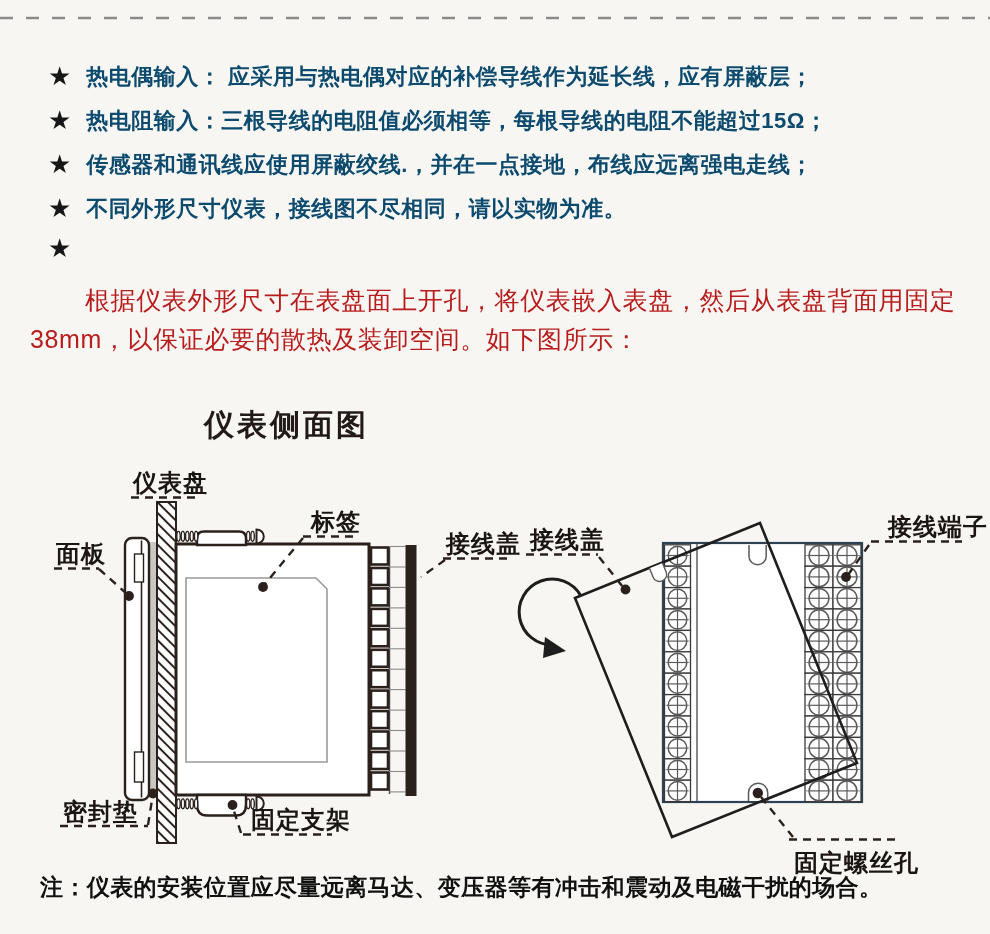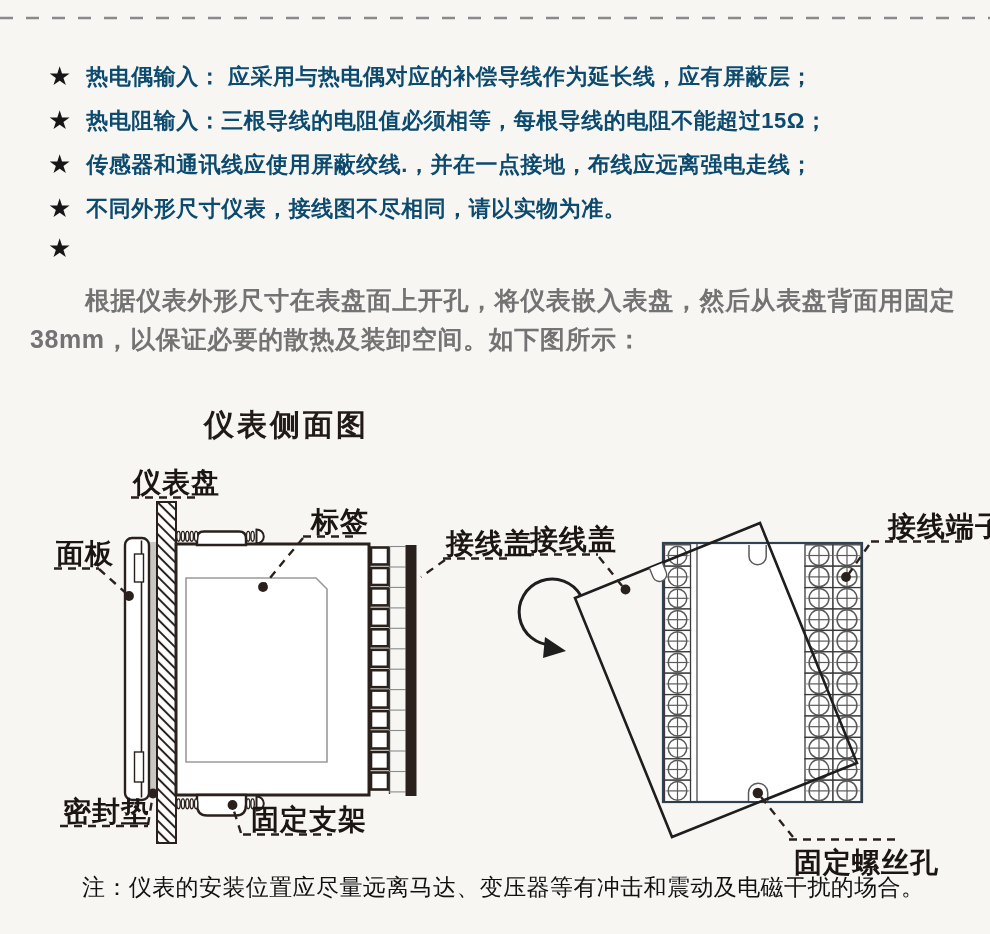--- a/index.html
+++ b/index.html
@@ -6,34 +6,34 @@
   body{
     width:990px;height:934px;overflow:hidden;position:relative;
     background:#f7f6f3;
     font-family:"Liberation Sans","DejaVu Sans",sans-serif;
     color:#141414;
   }
   .bullet{position:absolute;left:48px;display:flex;align-items:flex-start;white-space:nowrap;}
   .star{font-size:26px;line-height:26px;margin-right:15px;color:#161616;}
   .btext{font-size:22px;line-height:27px;font-weight:700;letter-spacing:0.5px;color:#0c4a6e;}
   .para{position:absolute;left:30px;top:281px;width:940px;}
-  .pline{font-size:25px;line-height:38.6px;font-weight:700;letter-spacing:0.6px;white-space:nowrap;color:#737373;}
+  .pline{font-size:25px;line-height:38.6px;font-weight:400;letter-spacing:0.6px;white-space:nowrap;color:#b91c1c;}
   .pline.first{text-indent:2.2em;}
   .fig-title{
     position:absolute;left:204px;top:405px;
     font-family:"DejaVu Serif","Liberation Serif",serif;
     font-size:30px;font-weight:700;letter-spacing:3px;color:#221a16;text-align:center;
   }
   .dlabel{
-    position:absolute;font-size:28px;font-weight:700;letter-spacing:1px;
+    position:absolute;font-size:24px;font-weight:700;letter-spacing:1px;
     white-space:nowrap;color:#1c1613;line-height:23px;
   }
   .note{
     position:absolute;left:40px;top:872px;
-    font-size:23px;font-weight:400;letter-spacing:0.4px;white-space:nowrap;color:#111;margin-left:42px;
+    font-size:23px;font-weight:700;letter-spacing:0.4px;white-space:nowrap;color:#111;
   }
   svg#art{position:absolute;left:0;top:0;}
 </style>
 </head>
 <body>
 
 <svg id="art" width="990" height="934" viewBox="0 0 990 934">
   <defs>
     <pattern id="hatch" width="7.5" height="7.5" patternUnits="userSpaceOnUse" patternTransform="rotate(-45)">
       <line x1="3.75" y1="0" x2="3.75" y2="7.5" stroke="#2b211c" stroke-width="2"></line>

